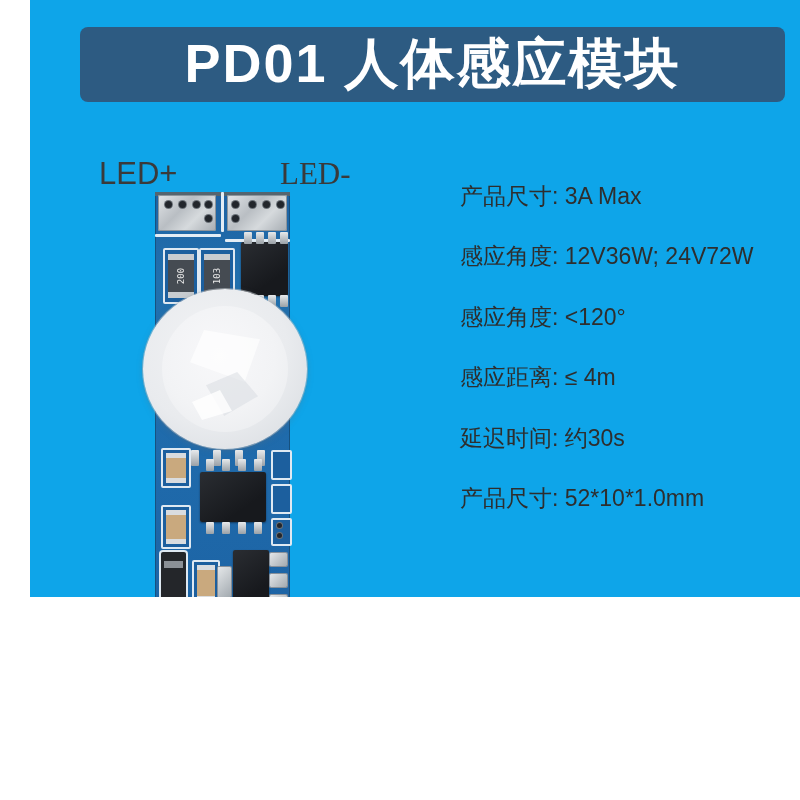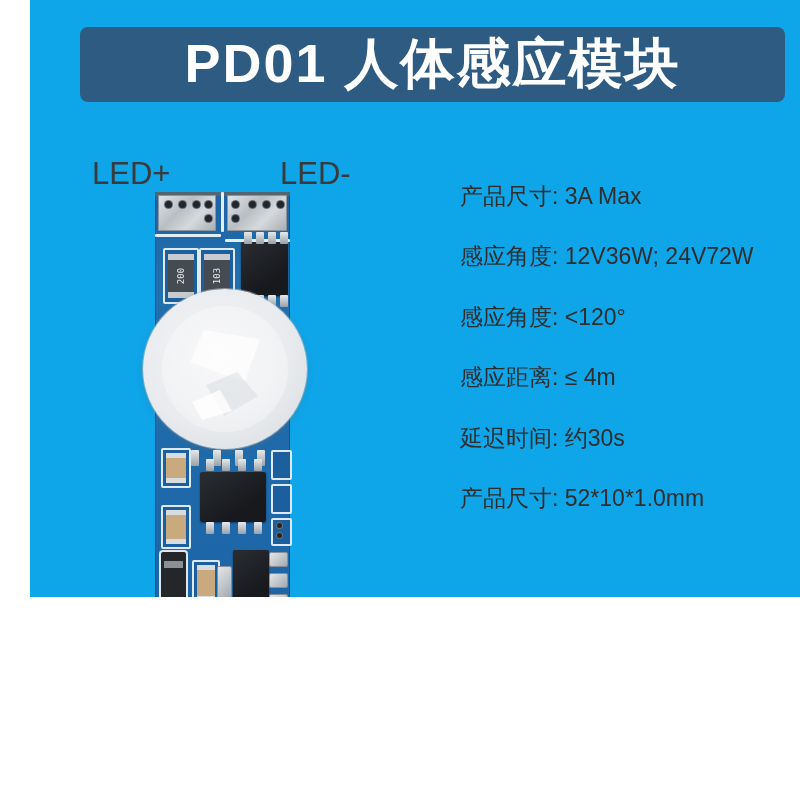--- a/index.html
+++ b/index.html
@@ -6,22 +6,22 @@
   .stage{position:relative;width:800px;height:597px;background:#0ea5e9;overflow:hidden;
          font-family:"Liberation Sans","DejaVu Sans",sans-serif;margin-left:30px;}
 
   
   .banner{position:absolute;left:50px;top:27px;width:705px;height:75px;border-radius:8px;
           background:#2d5b82;display:flex;align-items:center;justify-content:center;}
   .banner-title{color:#ffffff;font-size:54px;font-weight:bold;letter-spacing:2px;white-space:nowrap;}
 
   
   .pin-label{position:absolute;color:#3a3a3a;font-size:31px;font-weight:500;white-space:nowrap;}
-  .lbl-ledp{left:62px;top:156px;}
-  .lbl-ledm{left:250px;top:156px;}
+  .lbl-ledp{left:69px;top:156px;}
+  .lbl-ledm{left:250px;top:156px;font-family:Liberation Serif, serif;}
   .lbl-vp{left:84px;top:694px;}
   .lbl-vm{left:268px;top:694px;}
 
   
   .pcb{position:absolute;left:125px;top:192px;width:135px;height:494px;
        background:linear-gradient(180deg,#1e62a2 0%,#2170ae 18%,#1f6aab 55%,#1d65a6 80%,#1a5c9c 100%);
        box-shadow:0 0 0 1px #16517f inset;}
   .pcb .edge{position:absolute;left:0;width:100%;height:4px;background:#55656f;}
   .edge-top{top:0;} .edge-bot{bottom:0;}
 

